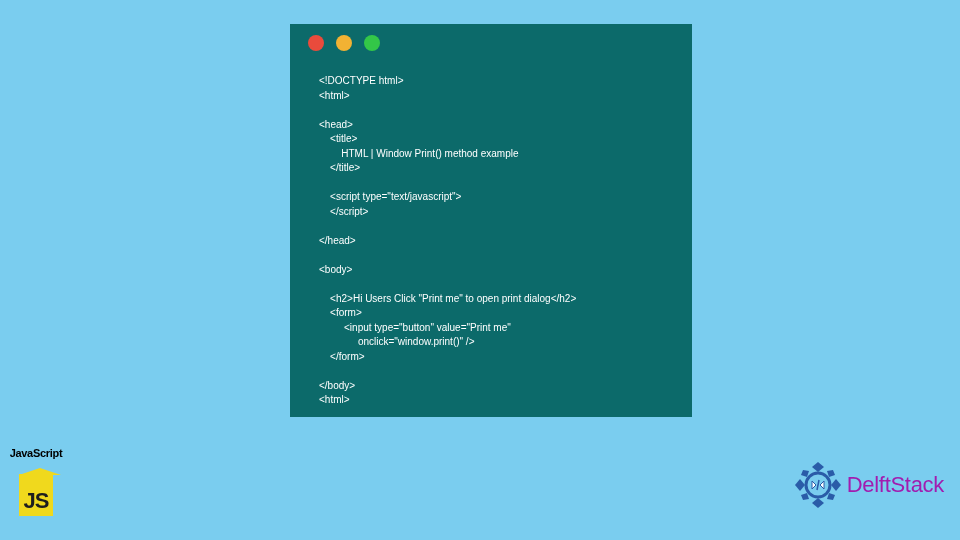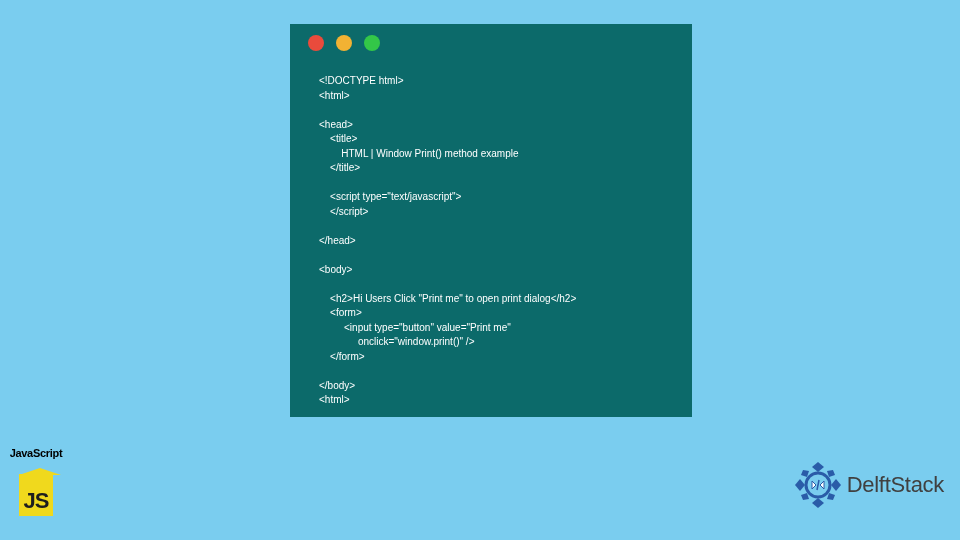--- a/index.html
+++ b/index.html
@@ -92,21 +92,21 @@
     display: flex;
     align-items: center;
     gap: 4px;
   }
   .delft-logo {
     width: 50px;
     height: 50px;
   }
   .delft-text {
     font-size: 22px;
-    color: #404040;
+    color: #a21caf;
     font-weight: 500;
     letter-spacing: -0.3px;
   }
 </style>
 </head>
 <body>
 
 <div class="code-window">
   <div class="titlebar">
     <div class="dot red"></div>

